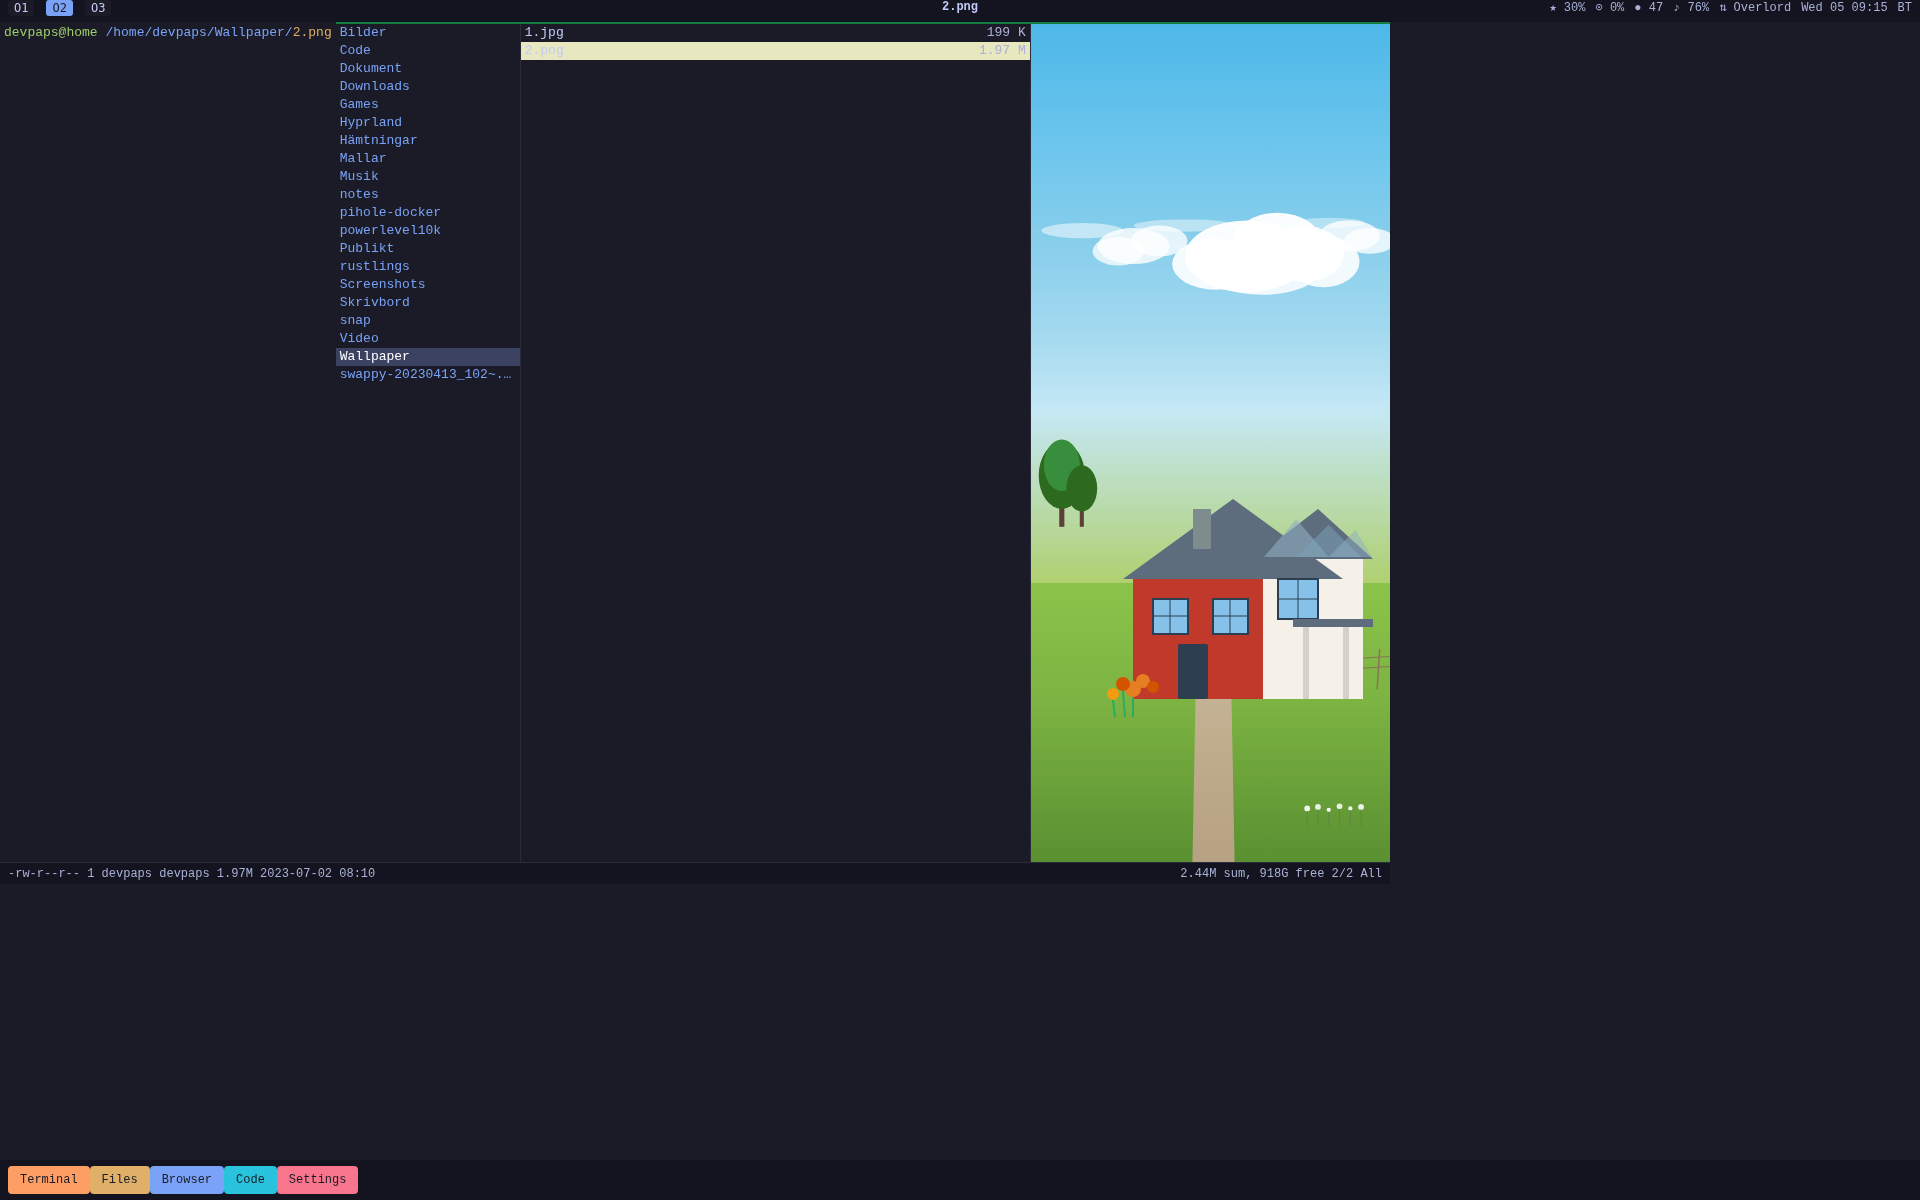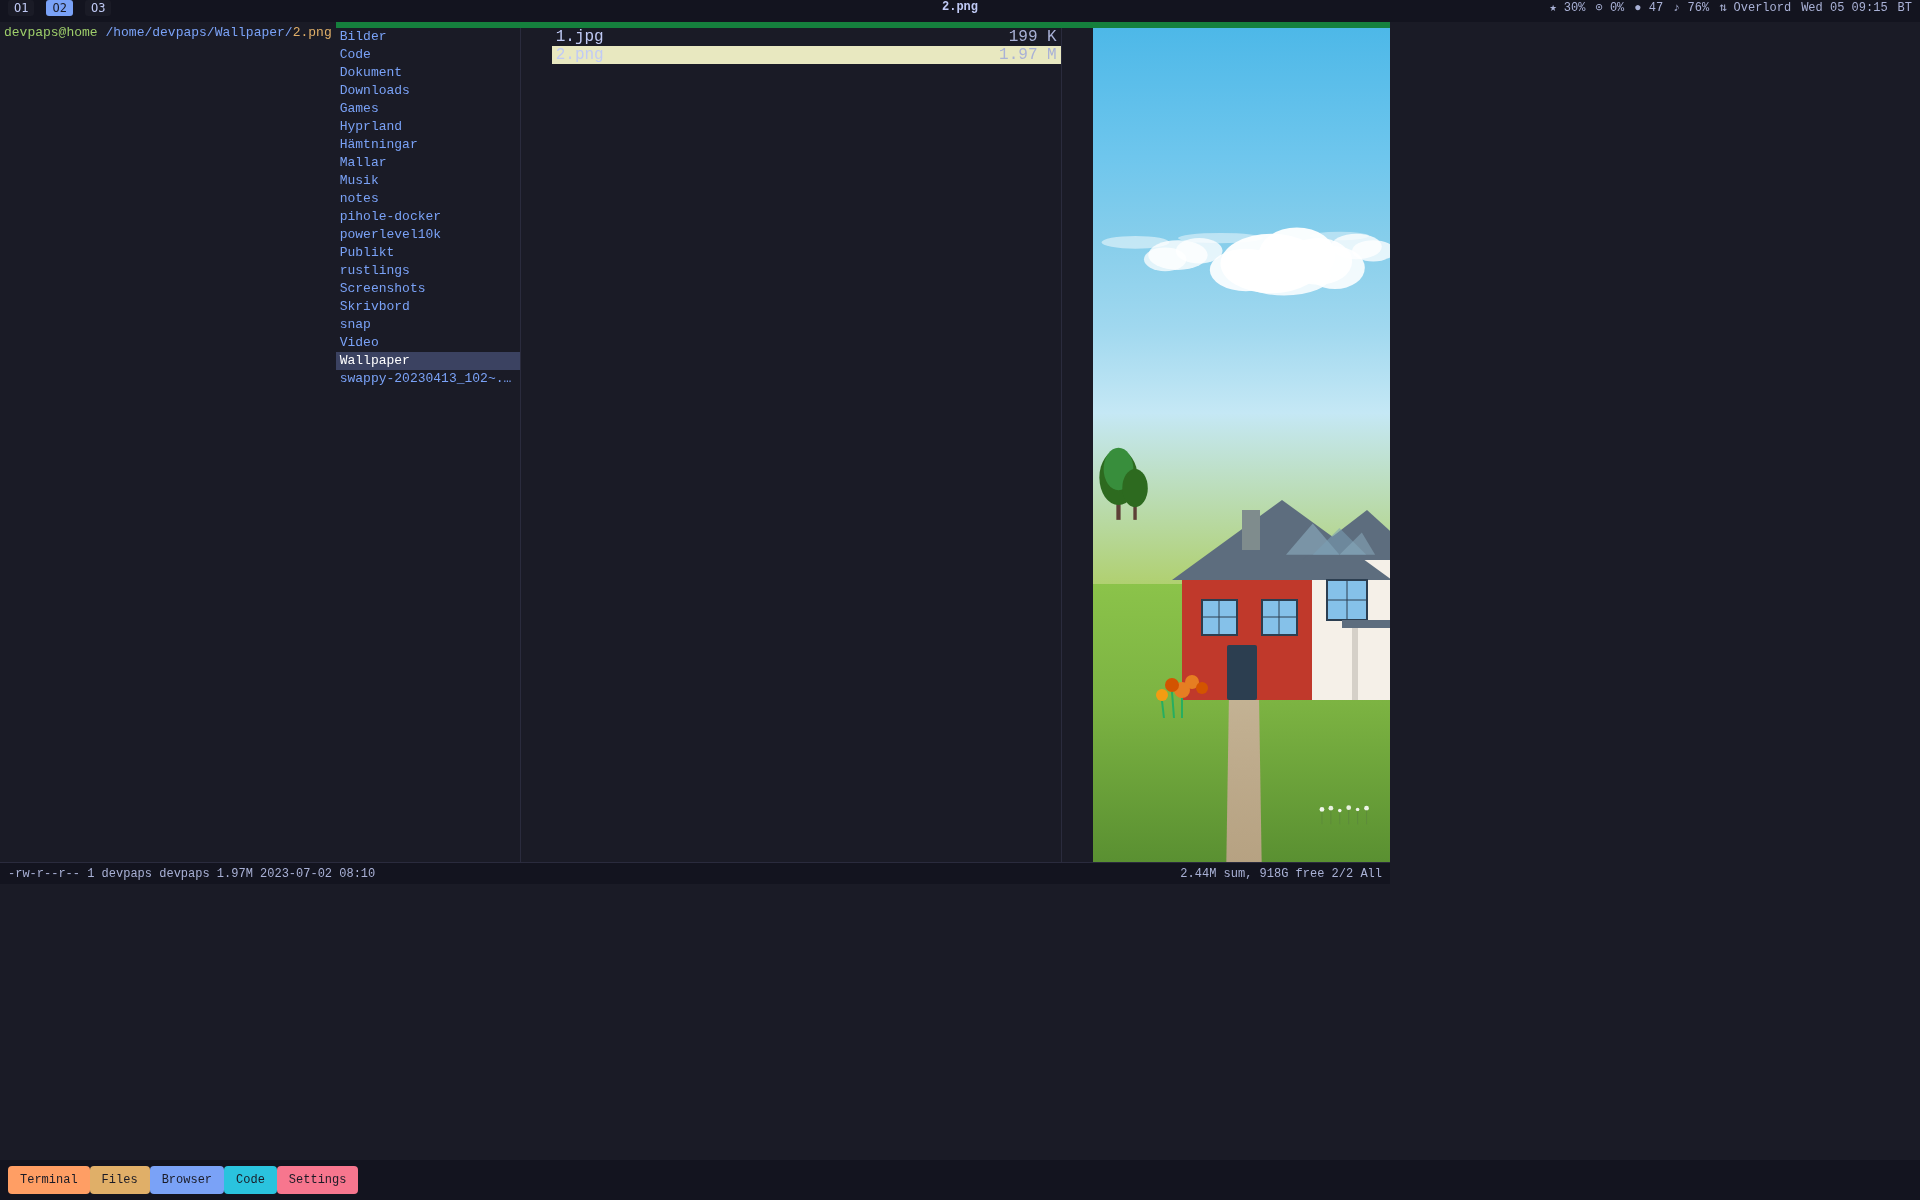--- a/index.html
+++ b/index.html
@@ -92,22 +92,21 @@
       color: #7aa2f7;
     }
     #path-bar .current-file {
       color: #e0af68;
     }
 
     
     #panels {
       display: flex;
       flex: 1;
-      border-top: 6px solid #15803d;
-      gap: 31px;
+      border-top: 2px solid #15803d;
     }
 
     
     #panel-left {
       width: 185px;
       min-width: 185px;
       background: #1a1b26;
       border-right: 1px solid #2a2b3d;
       overflow: hidden;
       padding: 0;
@@ -147,21 +146,21 @@
     .file-item.highlighted {
       background: #3b4261;
       color: #ffffff;
     }
 
     
     .mid-file-row {
       display: flex;
       height: 18px;
       line-height: 18px;
-      font-size: 16px;
+      font-size: 13px;
       padding: 0 4px;
       cursor: pointer;
     }
     .mid-file-row.selected { background: #e8e8c0; color: #1a1b26; }
     .mid-file-row .fname {
       flex: 1;
       color: #c0caf5;
     }
     .mid-file-row .fsize {
       color: #a9b1d6;

